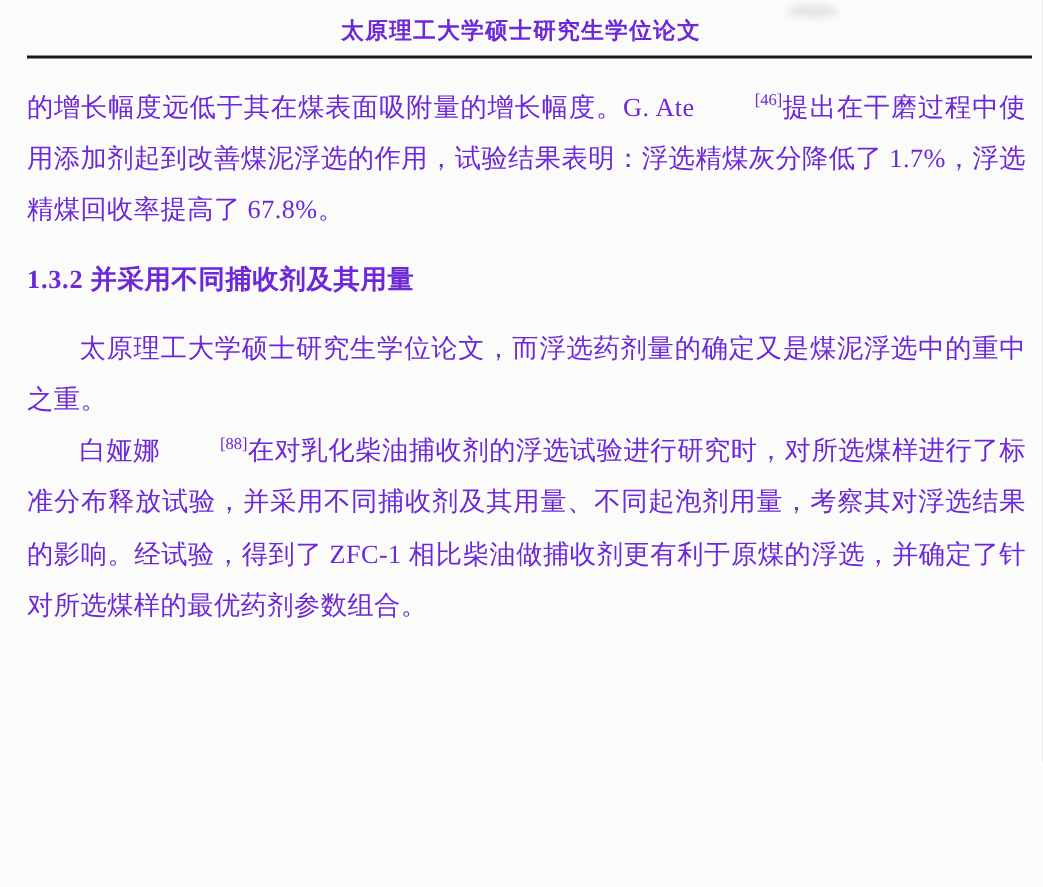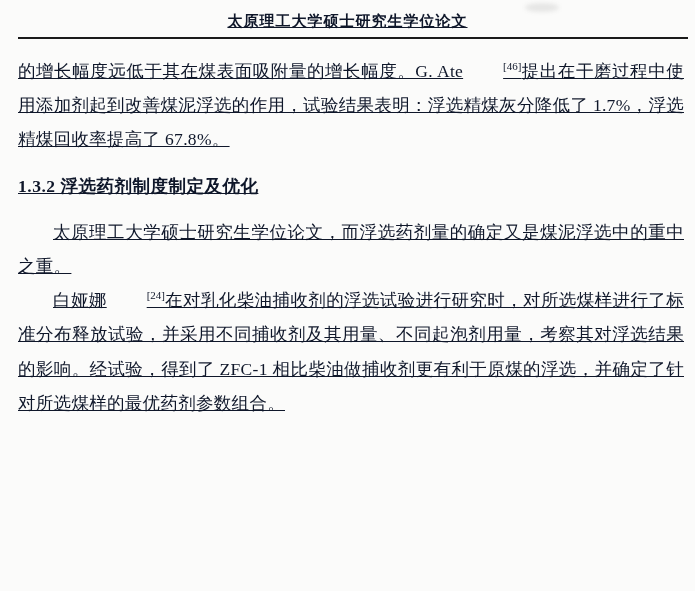--- a/index.html
+++ b/index.html
@@ -76,32 +76,32 @@
     width: 34px;
     height: 9px;
     background: rgba(80,80,80,0.12);
     border-radius: 50%;
     filter: blur(2px);
   }
 </style>
 </head>
 <body>
 
-<div class="page" style="background: rgb(251, 251, 250); color: #0f172a; text-decoration: underline;">
+<div class="page" style="background: rgb(251, 251, 250); color: #6d28d9;">
   <div class="scan-smudge"></div>
 
   <div class="page-header">
     <div class="header-title">太原理工大学硕士研究生学位论文</div>
   </div>
 
   <hr class="header-rule" style="border-top-color: rgb(26, 26, 26);">
 
   <div class="content">
     <p class="para first">的增长幅度远低于其在煤表面吸附量的增长幅度。G. Ate<sup class="cite">[46]</sup>提出在干磨过程中使用添加剂起到改善煤泥浮选的作用，试验结果表明：浮选精煤灰分降低了 1.7%，浮选精煤回收率提高了 67.8%。</p>
 
-    <h3 class="section-heading">1.3.2 浮选药剂制度制定及优化</h3>
+    <h3 class="section-heading">1.3.2 并采用不同捕收剂及其用量</h3>
 
     <p class="para after-heading indent">太原理工大学硕士研究生学位论文，而浮选药剂量的确定又是煤泥浮选中的重中之重。</p>
 
 
-    <p class="para indent">白娅娜<sup class="cite">[24]</sup>在对乳化柴油捕收剂的浮选试验进行研究时，对所选煤样进行了标准分布释放试验，并采用不同捕收剂及其用量、不同起泡剂用量，考察其对浮选结果的影响。经试验，得到了 ZFC-1 相比柴油做捕收剂更有利于原煤的浮选，并确定了针对所选煤样的最优药剂参数组合。</p>
+    <p class="para indent">白娅娜<sup class="cite">[88]</sup>在对乳化柴油捕收剂的浮选试验进行研究时，对所选煤样进行了标准分布释放试验，并采用不同捕收剂及其用量、不同起泡剂用量，考察其对浮选结果的影响。经试验，得到了 ZFC-1 相比柴油做捕收剂更有利于原煤的浮选，并确定了针对所选煤样的最优药剂参数组合。</p>
   </div>
 </div>
 
 </body></html>

